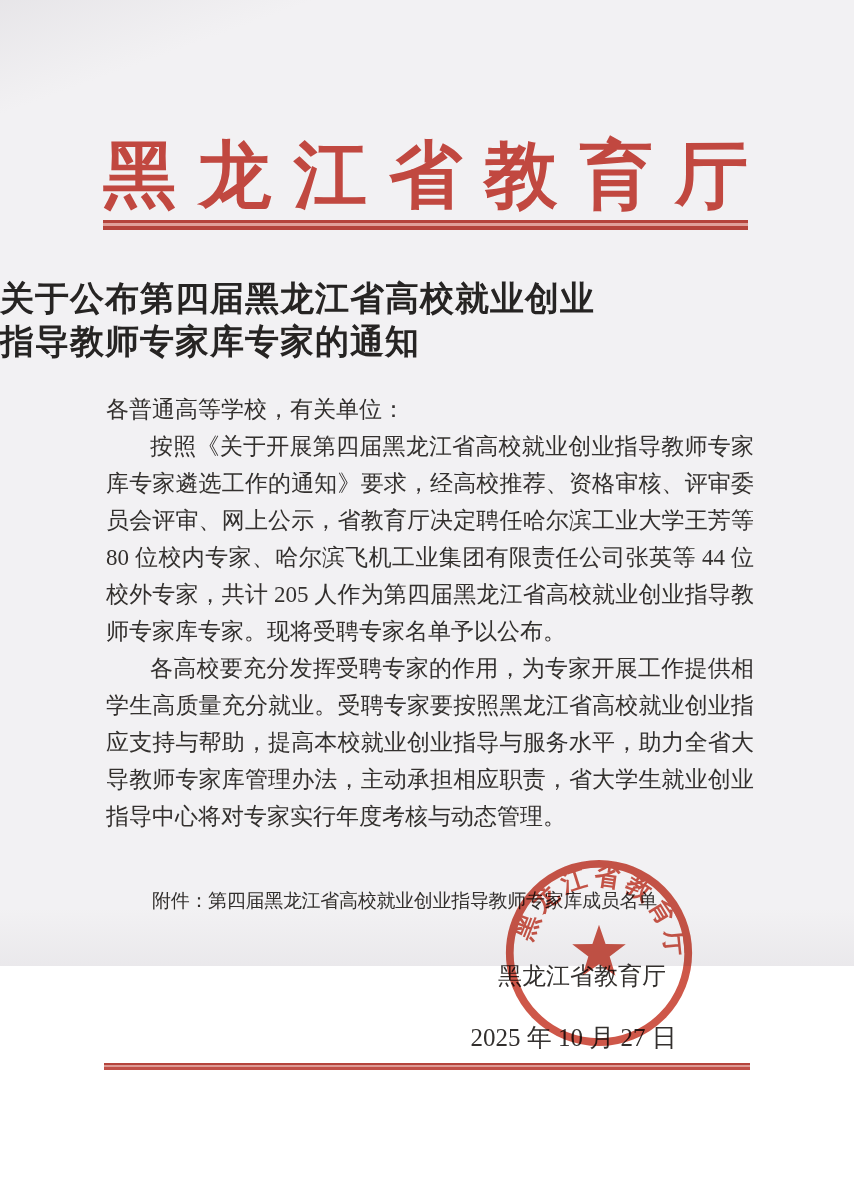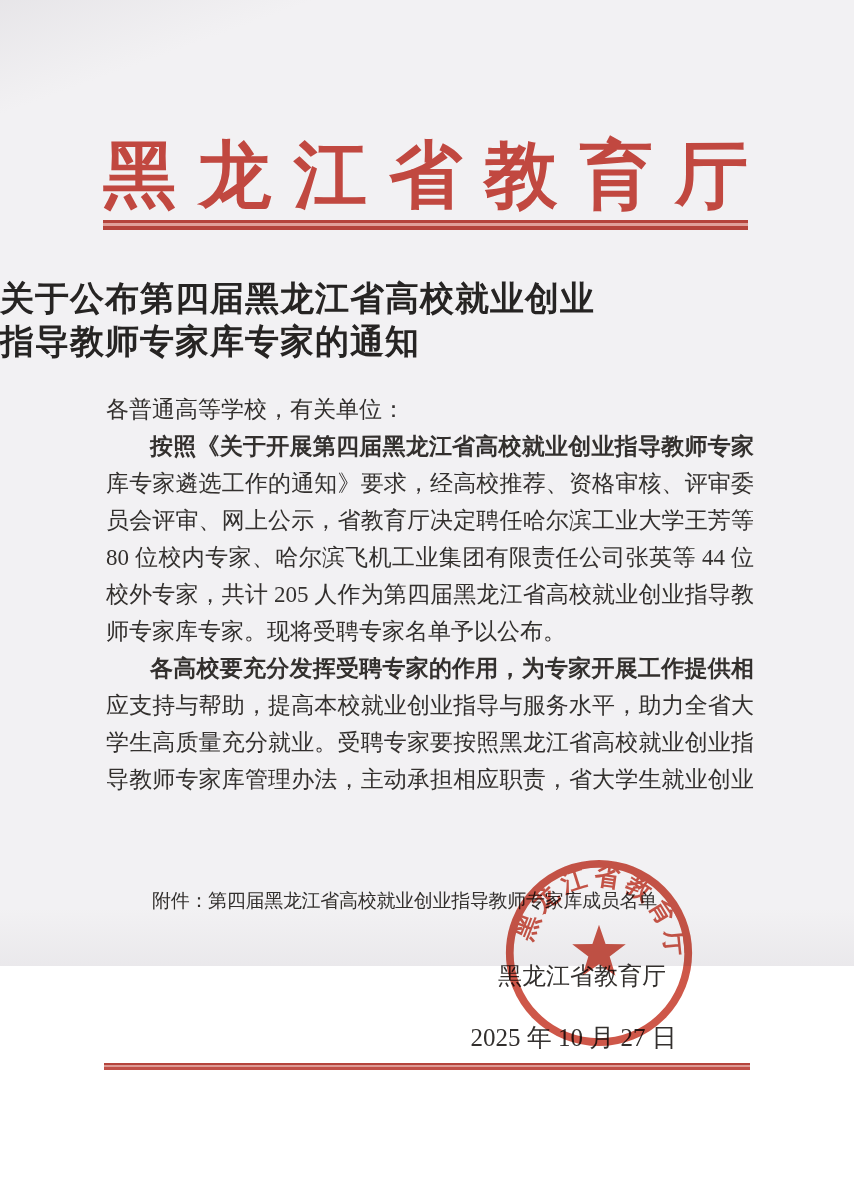--- a/index.html
+++ b/index.html
@@ -19,21 +19,21 @@
   .rule-top{position:absolute;left:103px;top:220px;width:645px;height:10px;
             background:linear-gradient(to bottom,#b5443c 0 34%,#e0a09a 34% 56%,#b5443c 56% 100%);}
   
   .title{position:absolute;left:0;top:277px;width:854px;text-align:left;
          font-size:34px;line-height:43px;font-weight:bold;color:#262423;letter-spacing:1px;}
   
   .body-block{position:absolute;left:106px;top:391px;width:648px;
               font-size:23px;line-height:37px;color:#33302e;}
   .ln{text-align:justify;text-align-last:justify;}
   .ln-left{text-align:right;text-align-last:left;}
-  .indent{text-indent:44px;font-weight:bold;}
+  .indent{text-indent:44px;}
   .attachment{position:absolute;left:106px;top:884px;width:700px;
               font-size:19px;line-height:34px;text-indent:46px;letter-spacing:-.3px;}
   
   .sign-org{position:absolute;left:492px;top:961px;width:180px;text-align:center;
             font-size:24px;line-height:30px;}
   .sign-date{position:absolute;left:466px;top:1022px;width:215px;text-align:center;
              font-size:25px;line-height:32px;}
   
   .seal{position:absolute;left:502px;top:856px;width:194px;height:194px;
         mix-blend-mode:multiply;opacity:.88;}
@@ -59,23 +59,24 @@
     <div class="ln-left">各普通高等学校，有关单位：</div>
 
     <div class="ln indent">按照《关于开展第四届黑龙江省高校就业创业指导教师专家</div>
     <div class="ln">库专家遴选工作的通知》要求，经高校推荐、资格审核、评审委</div>
     <div class="ln">员会评审、网上公示，省教育厅决定聘任哈尔滨工业大学王芳等</div>
     <div class="ln">80 位校内专家、哈尔滨飞机工业集团有限责任公司张英等 44 位</div>
     <div class="ln">校外专家，共计 205 人作为第四届黑龙江省高校就业创业指导教</div>
     <div class="ln-left">师专家库专家。现将受聘专家名单予以公布。</div>
 
     <div class="ln indent">各高校要充分发挥受聘专家的作用，为专家开展工作提供相</div>
+    <div class="ln">学生高质量充分就业。受聘专家要按照黑龙江省高校就业创业指</div>
     <div class="ln">应支持与帮助，提高本校就业创业指导与服务水平，助力全省大</div>
-    <div class="ln">学生高质量充分就业。受聘专家要按照黑龙江省高校就业创业指</div>
     <div class="ln">导教师专家库管理办法，主动承担相应职责，省大学生就业创业</div>
+    <div class="ln-left">指导中心将对专家实行年度考核与动态管理。</div>
   </div>
 
   <div class="attachment">附件：第四届黑龙江省高校就业创业指导教师专家库成员名单</div>
 
   <div class="sign-org">黑龙江省教育厅</div>
 
   <div class="sign-date">2025 年 10 月 27 日</div>
 
   <svg class="seal" viewBox="0 0 200 200" xmlns="http://www.w3.org/2000/svg">
     <circle cx="100" cy="100" r="92" fill="none" stroke="#c7402f" stroke-width="8"></circle>

